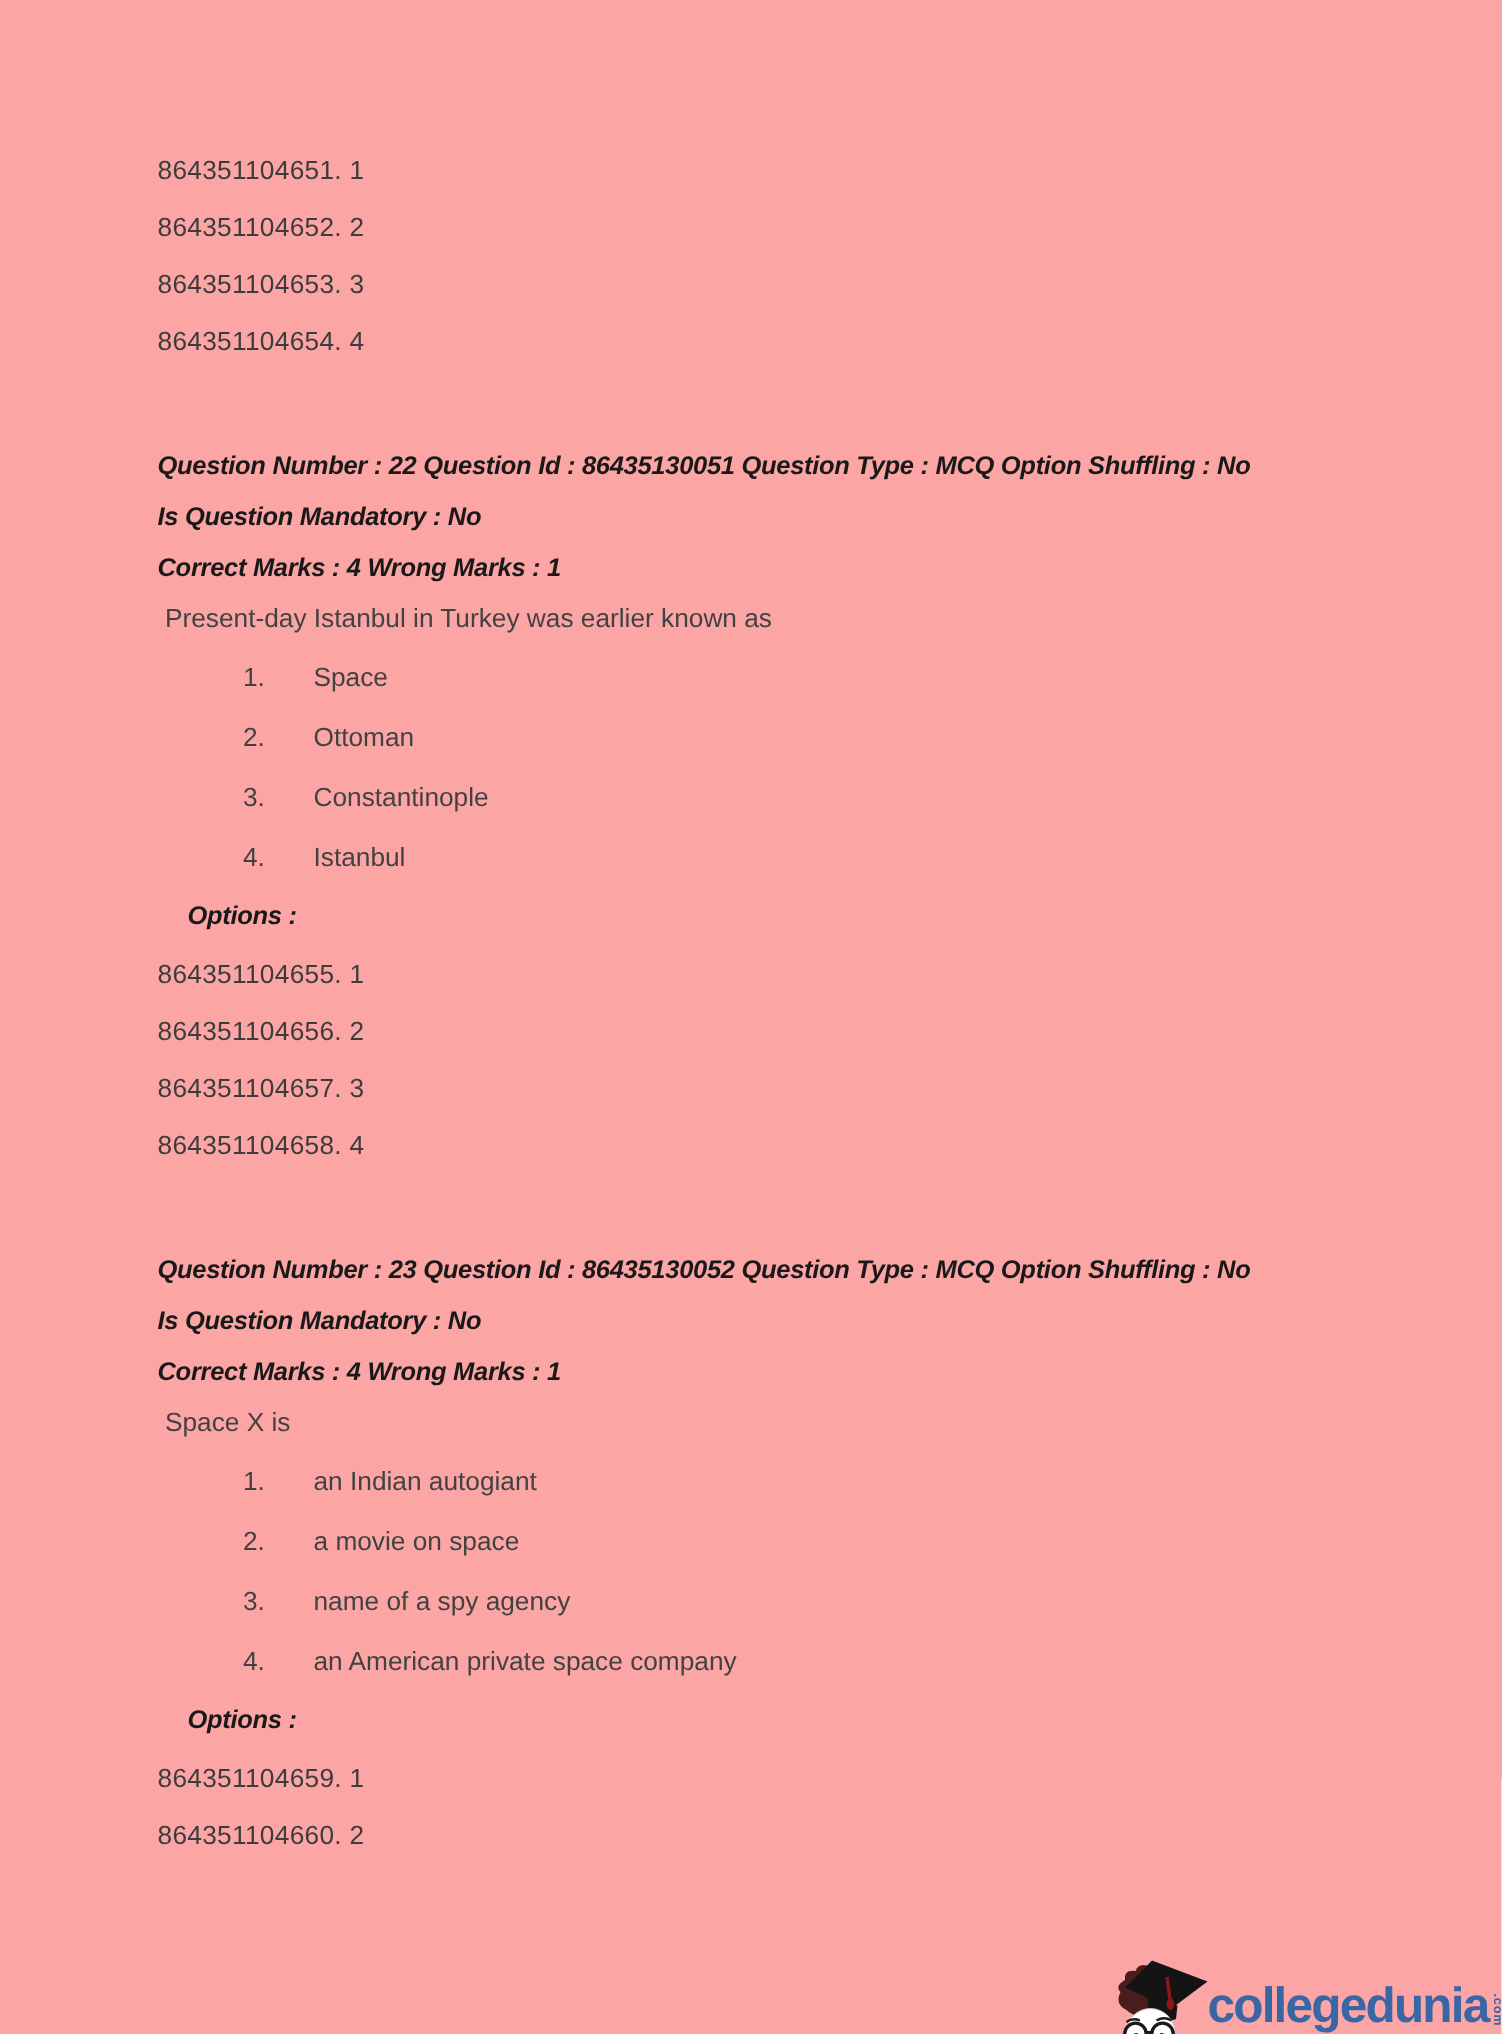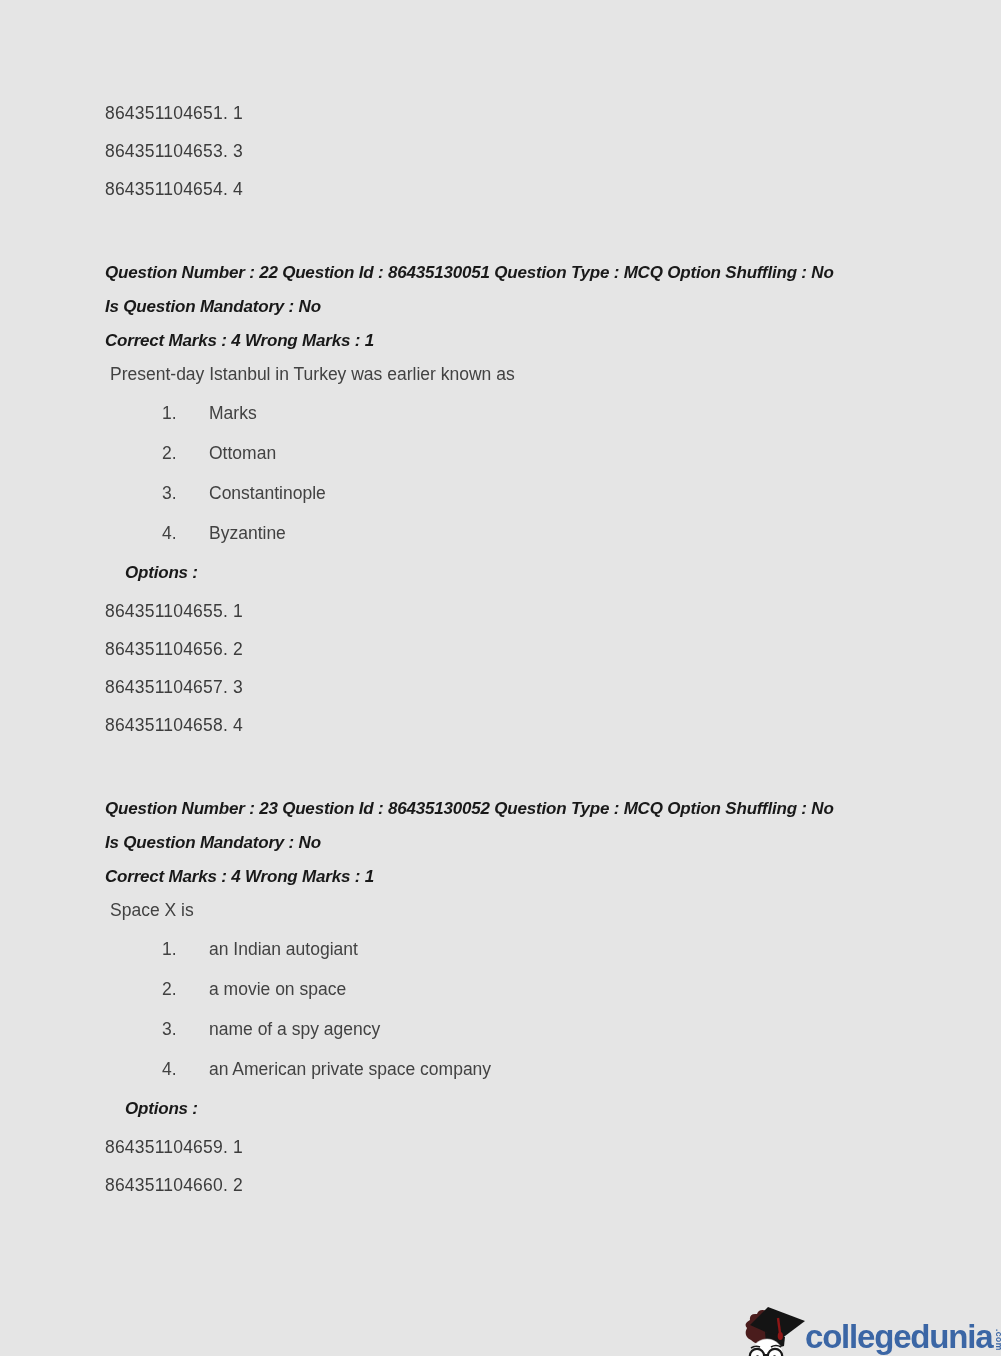--- a/index.html
+++ b/index.html
@@ -9,21 +9,21 @@
     height: 1356px;
     position: relative;
     font-family: "Liberation Sans", sans-serif;
     color: #3a3a3a;
     overflow: hidden;
   }
   .page {
     position: absolute;
     inset: 0;
     padding: 102px 70px 16px 105px;
-    background: #e5e5e5;
+    background: #fca5a5;
   }
   .id-line {
     font-size: 17.5px;
     line-height: 22px;
     margin-bottom: 16px;
     color: #3c3c3c;
     letter-spacing: 0.2px;
   }
   .question-block { margin-top: 62px; }
   .hdr {
@@ -106,45 +106,46 @@
     white-space: nowrap;
   }
 </style>
 </head>
 <body>
 
 <div class="page">
 
   <section>
     <p class="id-line">864351104651. 1</p>
+    <p class="id-line">864351104652. 2</p>
     <p class="id-line">864351104653. 3</p>
     <p class="id-line">864351104654. 4</p>
   </section>
 
   <section class="question-block">
     <p class="hdr">Question Number : 22 Question Id : 86435130051 Question Type : MCQ Option Shuffling : No</p>
     <p class="hdr">Is Question Mandatory : No</p>
     <p class="hdr marks">Correct Marks : 4 Wrong Marks : 1</p>
     <p class="qtext">Present-day Istanbul in Turkey was earlier known as</p>
 
     <div class="choice">
       <span class="cnum">1.</span>
-      <span class="ctext">Marks</span>
+      <span class="ctext">Space</span>
     </div>
     <div class="choice">
       <span class="cnum">2.</span>
       <span class="ctext">Ottoman</span>
     </div>
     <div class="choice">
       <span class="cnum">3.</span>
       <span class="ctext">Constantinople</span>
     </div>
     <div class="choice">
       <span class="cnum">4.</span>
-      <span class="ctext">Byzantine</span>
+      <span class="ctext">Istanbul</span>
     </div>
 
     <p class="hdr options-label">Options :</p>
     <p class="id-line">864351104655. 1</p>
     <p class="id-line">864351104656. 2</p>
     <p class="id-line">864351104657. 3</p>
     <p class="id-line">864351104658. 4</p>
   </section>
 
   <section class="question-block">

